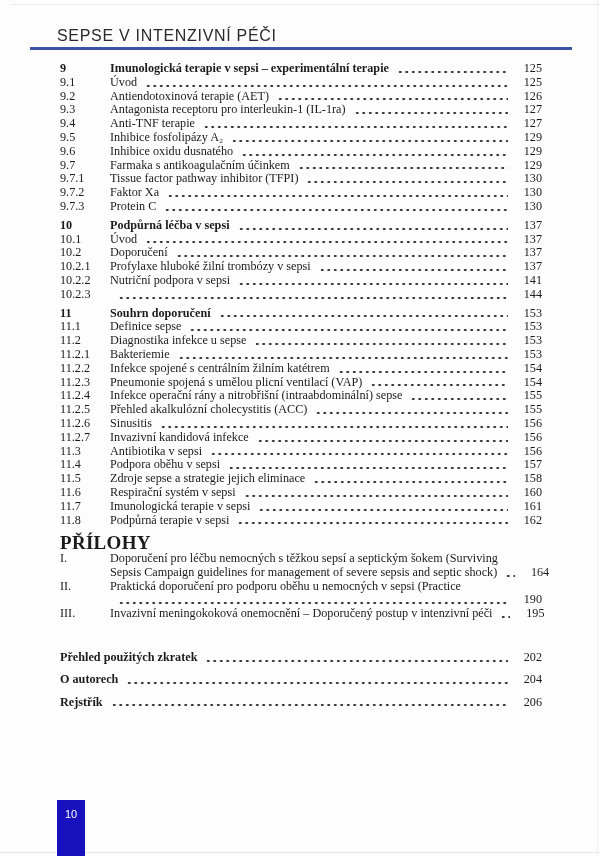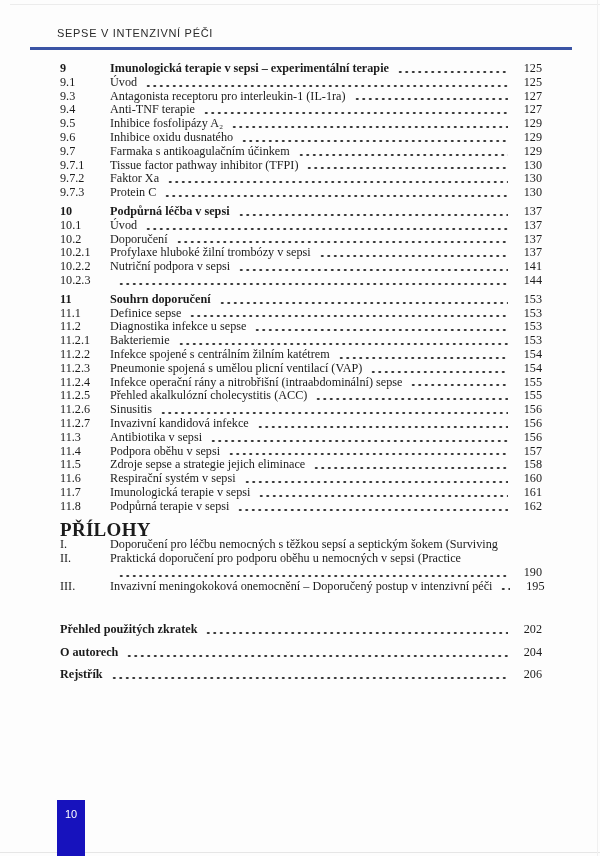--- a/index.html
+++ b/index.html
@@ -11,21 +11,21 @@
     position: relative;
     overflow: hidden;
   }
   .scan-line-top    { position: absolute; top: 4px; left: 10px; right: 0; height: 1px; background: #ececec; }
   .scan-line-bottom { position: absolute; top: 852px; left: 0; right: 0; height: 1px; background: #e6e6e6; }
   .scan-line-right  { position: absolute; top: 0; right: 2px; bottom: 0; width: 1px; background: #f0f0f0; }
 
   .header-title {
     position: absolute; left: 57px; top: 27px;
     font-family: "Liberation Sans", sans-serif;
-    font-size: 11px; letter-spacing: 0.7px; color: #2a2a2a;
+    font-size: 16px; letter-spacing: 0.7px; color: #2a2a2a;
   }
   .header-rule {
     position: absolute; left: 30px; right: 28px; top: 47px; height: 3px;
     background: #3b54a5;
   }
 
   .toc {
     position: absolute; left: 60px; right: 58px; top: 62px;
     font-size: 12.2px; line-height: 13.8px;
   }
@@ -81,20 +81,26 @@
           <span class="leader"></span>
           <span class="pg">125</span>
         </div>
         <div class="toc-row">
           <span class="num">9.1</span>
           <span class="title">Úvod</span>
           <span class="leader"></span>
           <span class="pg">125</span>
         </div>
         <div class="toc-row">
+          <span class="num">9.2</span>
+          <span class="title">Antiendotoxinová terapie (AET)</span>
+          <span class="leader"></span>
+          <span class="pg">126</span>
+        </div>
+        <div class="toc-row">
           <span class="num">9.3</span>
           <span class="title">Antagonista receptoru pro interleukin-1 (IL-1ra)</span>
           <span class="leader"></span>
           <span class="pg">127</span>
         </div>
         <div class="toc-row">
           <span class="num">9.4</span>
           <span class="title">Anti-TNF terapie</span>
           <span class="leader"></span>
           <span class="pg">127</span>
@@ -272,20 +278,26 @@
         </div>
       </div>
     </div>
   <div class="appendix-heading">PŘÍLOHY</div>
   <div>
       <div class="toc-row">
         <span class="num">I.</span>
         <span class="title">Doporučení pro léčbu nemocných s těžkou sepsí a septickým šokem (Surviving</span>
       </div>
       <div class="toc-row">
+        <span class="num"></span>
+        <span class="title">Sepsis Campaign guidelines for management of severe sepsis and septic shock)</span>
+        <span class="leader"></span>
+        <span class="pg">164</span>
+      </div>
+      <div class="toc-row">
         <span class="num">II.</span>
         <span class="title">Praktická doporučení pro podporu oběhu u nemocných v sepsi (Practice</span>
       </div>
       <div class="toc-row">
         <span class="num"></span>
         <span class="leader"></span>
         <span class="pg">190</span>
       </div>
       <div class="toc-row">
         <span class="num">III.</span>

